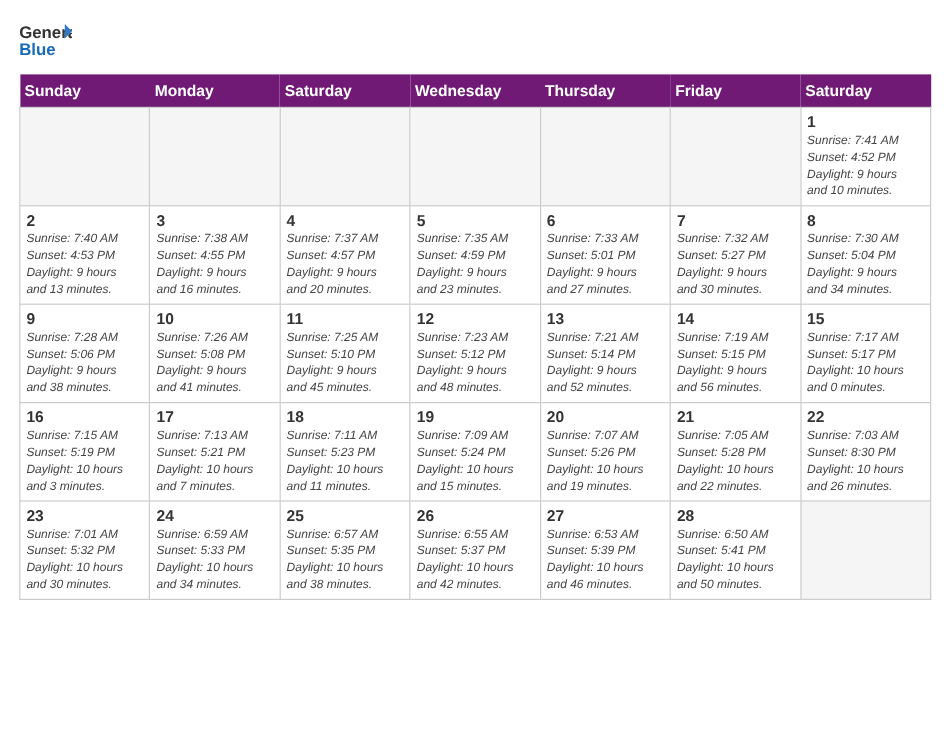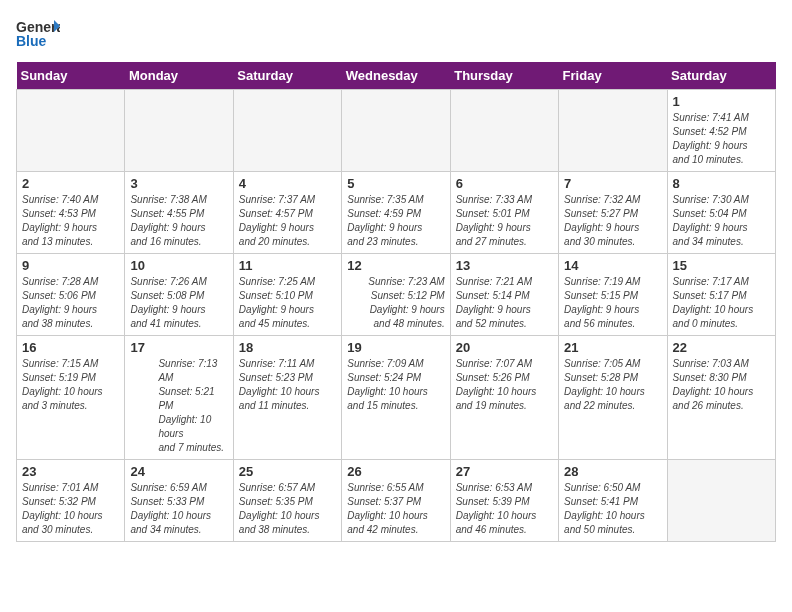--- a/index.html
+++ b/index.html
@@ -192,21 +192,21 @@
         </td>
         <td>
           <span class="day-num">11</span>
           <div class="day-details" style="white-space: pre-line;">Sunrise: 7:25 AM
 Sunset: 5:10 PM
 Daylight: 9 hours
 and 45 minutes.</div>
         </td>
         <td>
           <span class="day-num">12</span>
-          <div class="day-details" style="white-space: pre-line; text-align: right;">Sunrise: 7:23 AM
+          <div class="day-details" style="white-space: pre-line;">Sunrise: 7:23 AM
 Sunset: 5:12 PM
 Daylight: 9 hours
 and 48 minutes.</div>
         </td>
         <td>
           <span class="day-num">13</span>
           <div class="day-details" style="white-space: pre-line;">Sunrise: 7:21 AM
 Sunset: 5:14 PM
 Daylight: 9 hours
 and 52 minutes.</div>
@@ -229,21 +229,21 @@
       <tr>
         <td>
           <span class="day-num">16</span>
           <div class="day-details" style="white-space: pre-line;">Sunrise: 7:15 AM
 Sunset: 5:19 PM
 Daylight: 10 hours
 and 3 minutes.</div>
         </td>
         <td>
           <span class="day-num">17</span>
-          <div class="day-details" style="white-space: pre-line; margin-left: 28px;">Sunrise: 7:13 AM
+          <div class="day-details" style="white-space: pre-line;">Sunrise: 7:13 AM
 Sunset: 5:21 PM
 Daylight: 10 hours
 and 7 minutes.</div>
         </td>
         <td>
           <span class="day-num">18</span>
           <div class="day-details" style="white-space: pre-line;">Sunrise: 7:11 AM
 Sunset: 5:23 PM
 Daylight: 10 hours
 and 11 minutes.</div>

